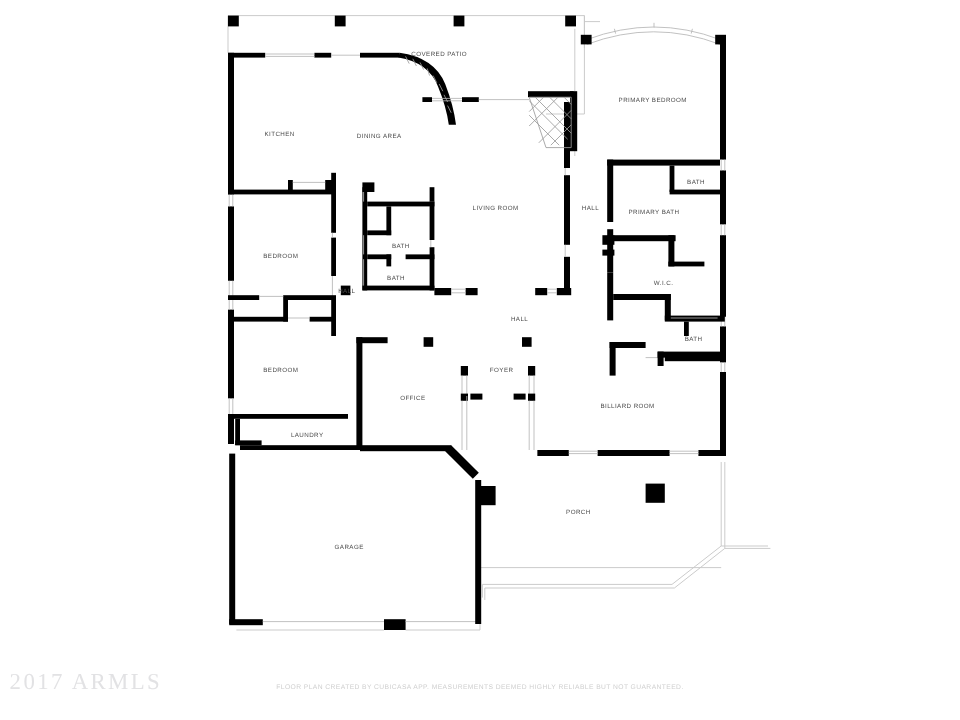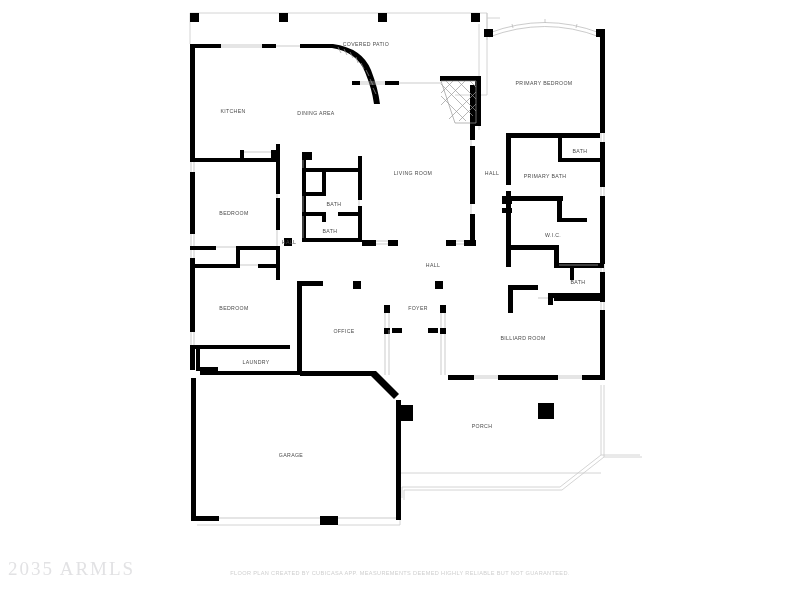--- a/index.html
+++ b/index.html
@@ -307,16 +307,16 @@
       <text class="room-label" x="418" y="309">FOYER</text>
       <text class="room-label" x="344" y="332">OFFICE</text>
       <text class="room-label" x="523" y="339">BILLIARD ROOM</text>
       <text class="room-label" x="256" y="363">LAUNDRY</text>
       <text class="room-label" x="482" y="427">PORCH</text>
       <text class="room-label" x="291" y="456">GARAGE</text>
     </g>
 
   </svg>
 
-  <div id="watermark-armls">2035 ARMLS</div>
+  <div id="watermark-armls">2017 ARMLS</div>
   <div id="footer-disclaimer">FLOOR PLAN CREATED BY CUBICASA APP. MEASUREMENTS DEEMED HIGHLY RELIABLE BUT NOT GUARANTEED.</div>
 
 </div>
 
 </body></html>

